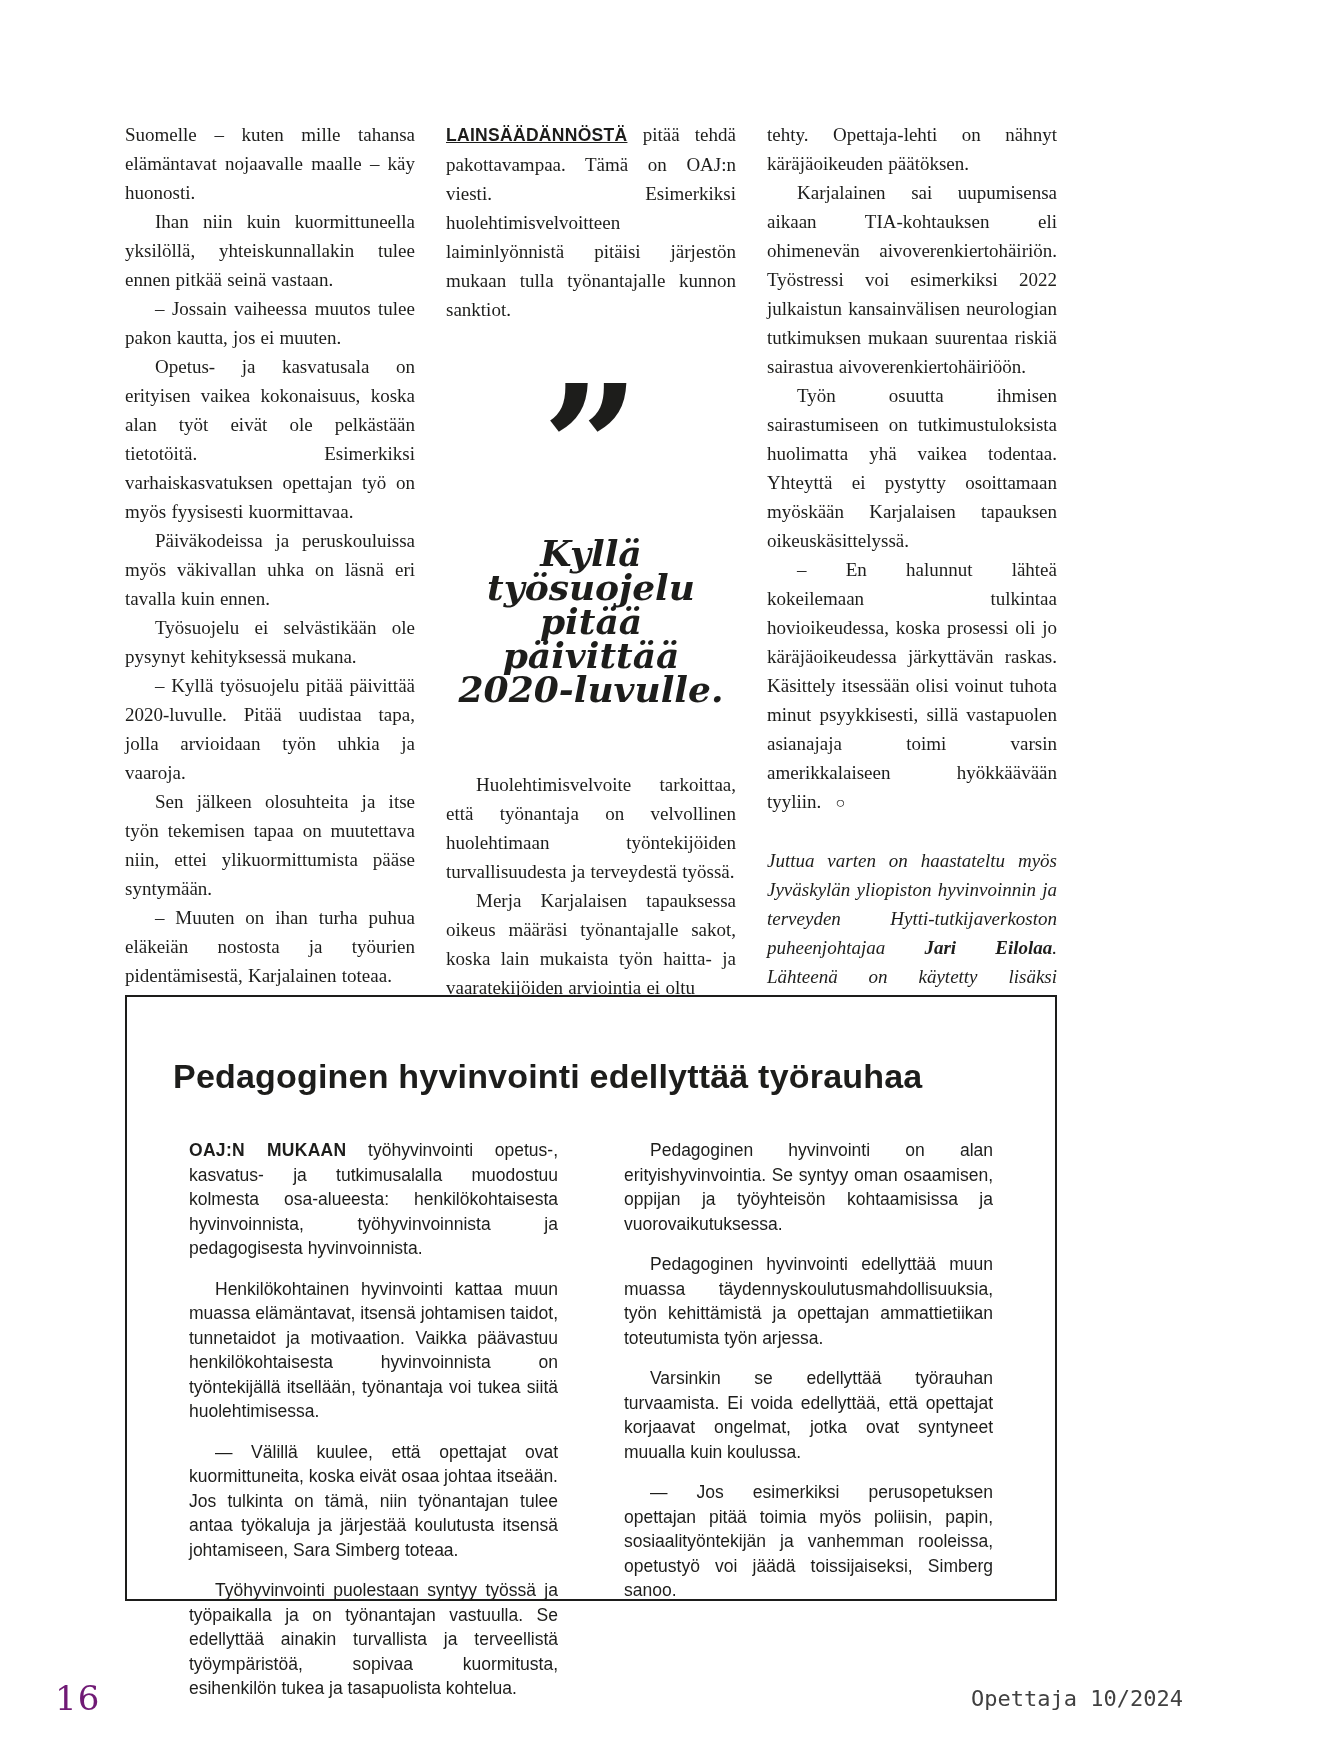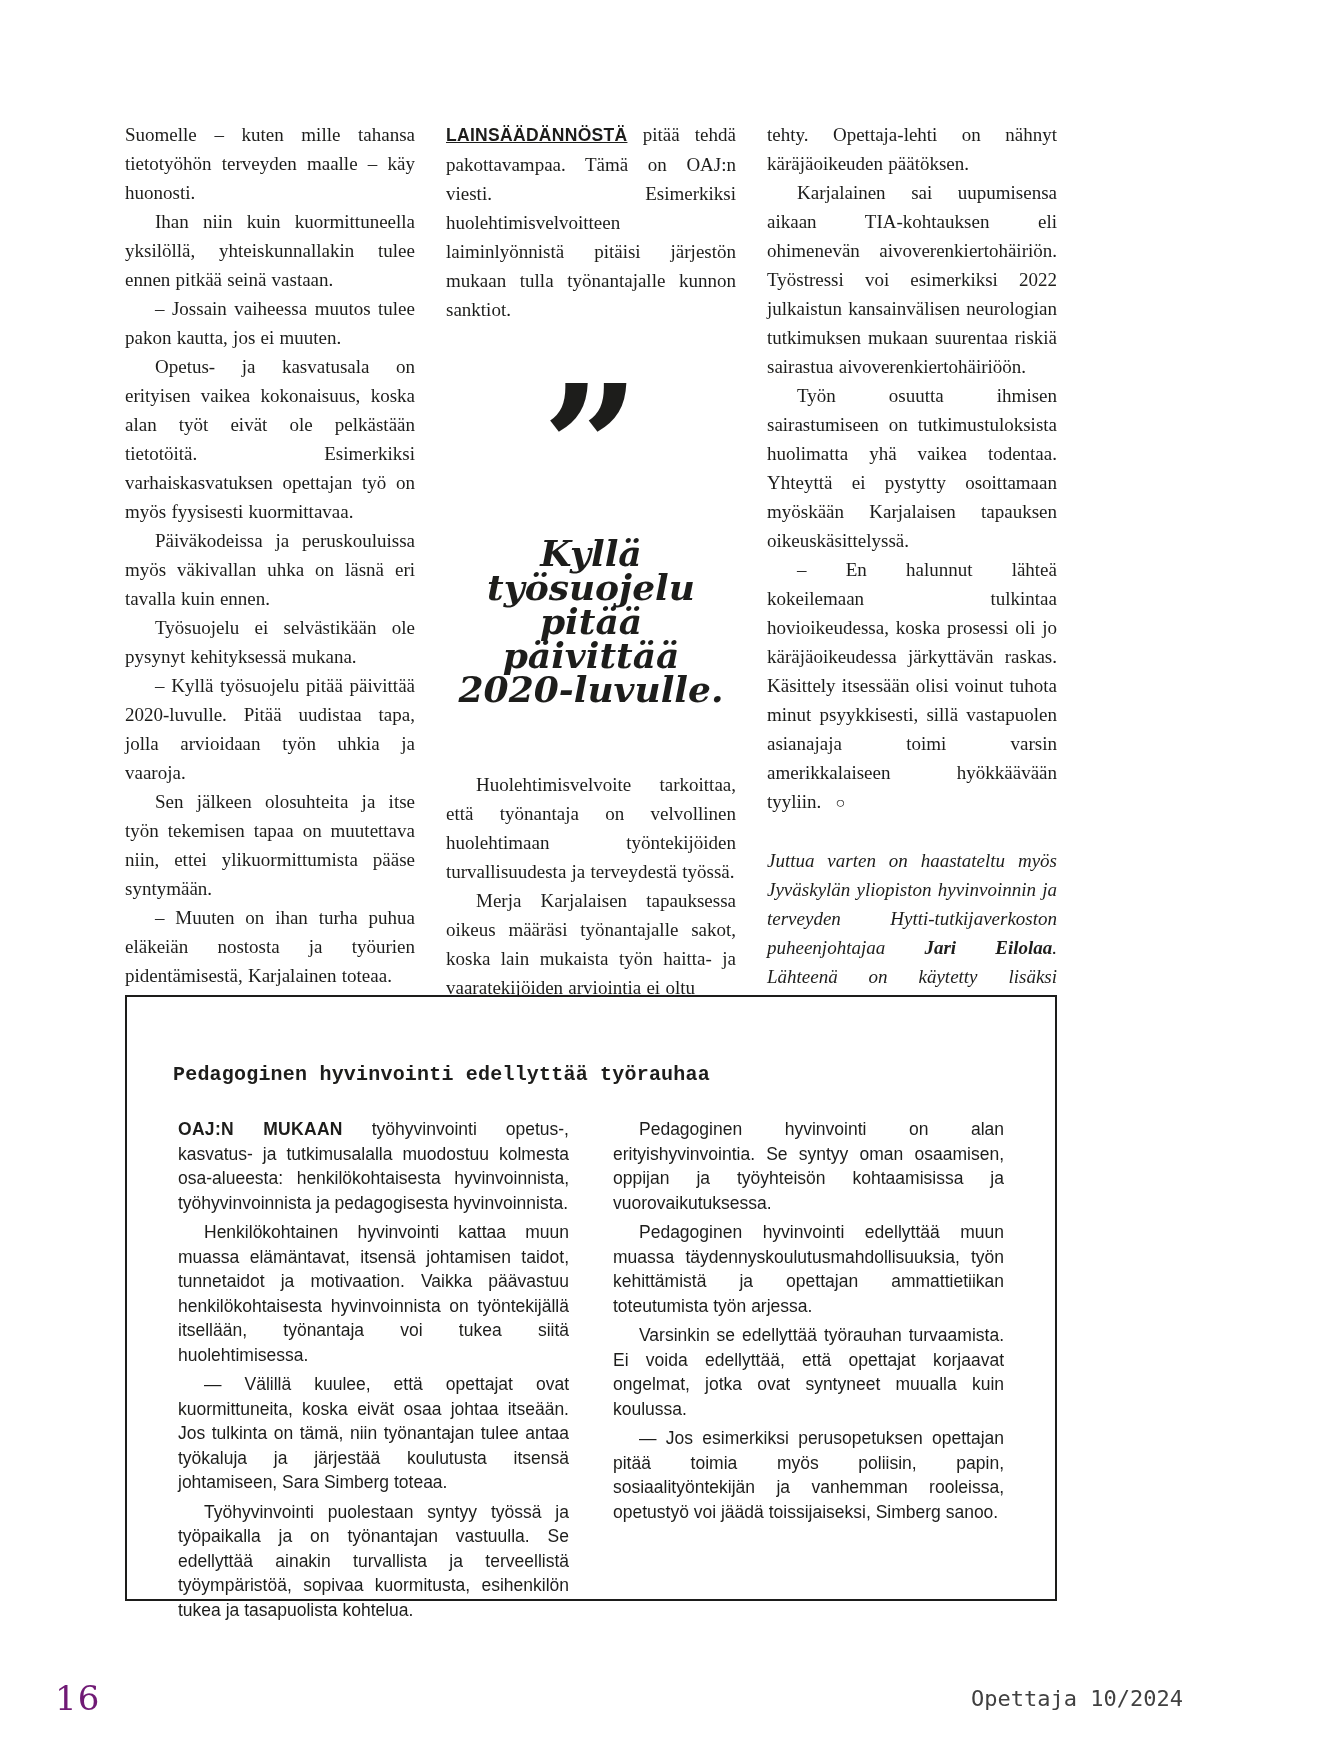--- a/index.html
+++ b/index.html
@@ -58,28 +58,28 @@
   .endnote b { font-style: normal; font-weight: 700; font-style: italic; }
 
   
   .infobox {
     position: absolute; top: 995px; left: 125px; width: 932px; height: 606px;
     border: 2px solid #1d1d1b;
     padding: 50px 46px 0 46px;
     background: #ffffff;
   }
   .box-title {
-    margin: 16px 0 26px 0;
-    font-family: Liberation Mono, monospace;
-    font-weight: 700; font-size: 20px; letter-spacing: 0.2px;
+    margin: 10px 0 26px 0;
+    font-family: Liberation Sans, sans-serif;
+    font-weight: 700; font-size: 34px; letter-spacing: 0.2px;
   }
   .box-cols { display: flex; gap: 34px; }
   .box-col { flex: 1 1 0; min-width: 0; }
   .boxp {
-    margin: 5px;
+    margin: 16px;
     font-family: "Liberation Sans", sans-serif;
     font-size: 17.5px; line-height: 24.5px;
     text-align: justify;
     hyphens: auto; -webkit-hyphens: auto;
   }
   .boxp.indent { text-indent: 26px; }
   .box-lead { font-weight: 700; letter-spacing: 0.3px; }
 
   
   .footer { position: absolute; left: 0; right: 0; top: 1678px; height: 50px; }
@@ -95,21 +95,21 @@
   }
 </style>
 </head>
 <body>
 
 <main class="page">
 
   <section class="columns">
 
     <div class="col">
-      <p class="para">Suomelle – kuten mille tahansa tietotyöhön terveyden maalle – käy huonosti.</p>
+      <p class="para">Suomelle – kuten mille tahansa elämäntavat nojaavalle maalle – käy huonosti.</p>
       <p class="para indent">Ihan niin kuin kuormittuneella yksilöllä, yhteiskunnallakin tulee ennen pitkää seinä vastaan.</p>
       <p class="para indent">– Jossain vaiheessa muutos tulee pakon kautta, jos ei muuten.</p>
       <p class="para indent">Opetus- ja kasvatusala on erityisen vaikea kokonaisuus, koska alan työt eivät ole pelkästään tietotöitä. Esimerkiksi varhaiskasvatuksen opettajan työ on myös fyysisesti kuormittavaa.</p>
       <p class="para indent">Päiväkodeissa ja peruskouluissa myös väkivallan uhka on läsnä eri tavalla kuin ennen.</p>
       <p class="para indent">Työsuojelu ei selvästikään ole pysynyt kehityksessä mukana.</p>
       <p class="para indent">– Kyllä työsuojelu pitää päivittää 2020-luvulle. Pitää uudistaa tapa, jolla arvioidaan työn uhkia ja vaaroja.</p>
       <p class="para indent">Sen jälkeen olosuhteita ja itse työn tekemisen tapaa on muutettava niin, ettei ylikuormittumista pääse syntymään.</p>
       <p class="para indent">– Muuten on ihan turha puhua eläkeiän nostosta ja työurien pidentämisestä, Karjalainen toteaa.</p>
     </div>
 

